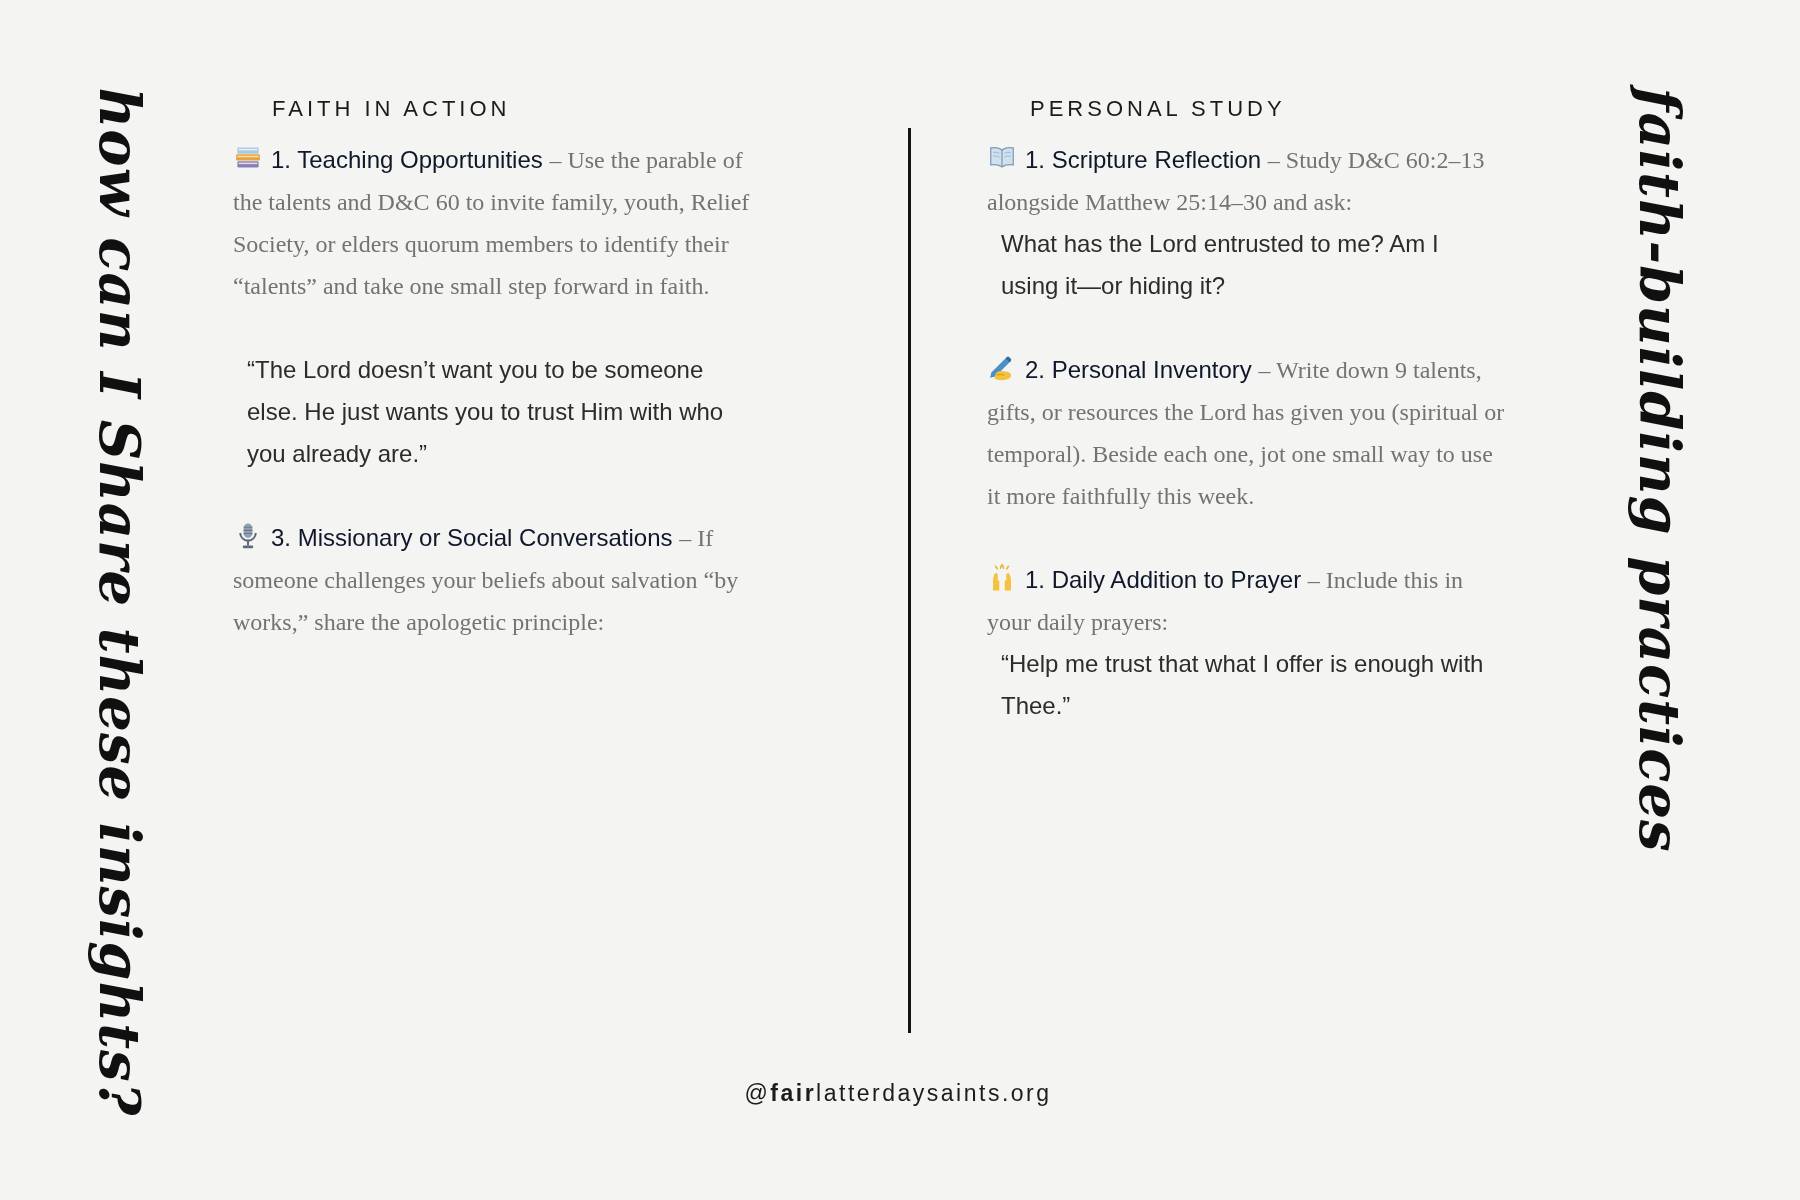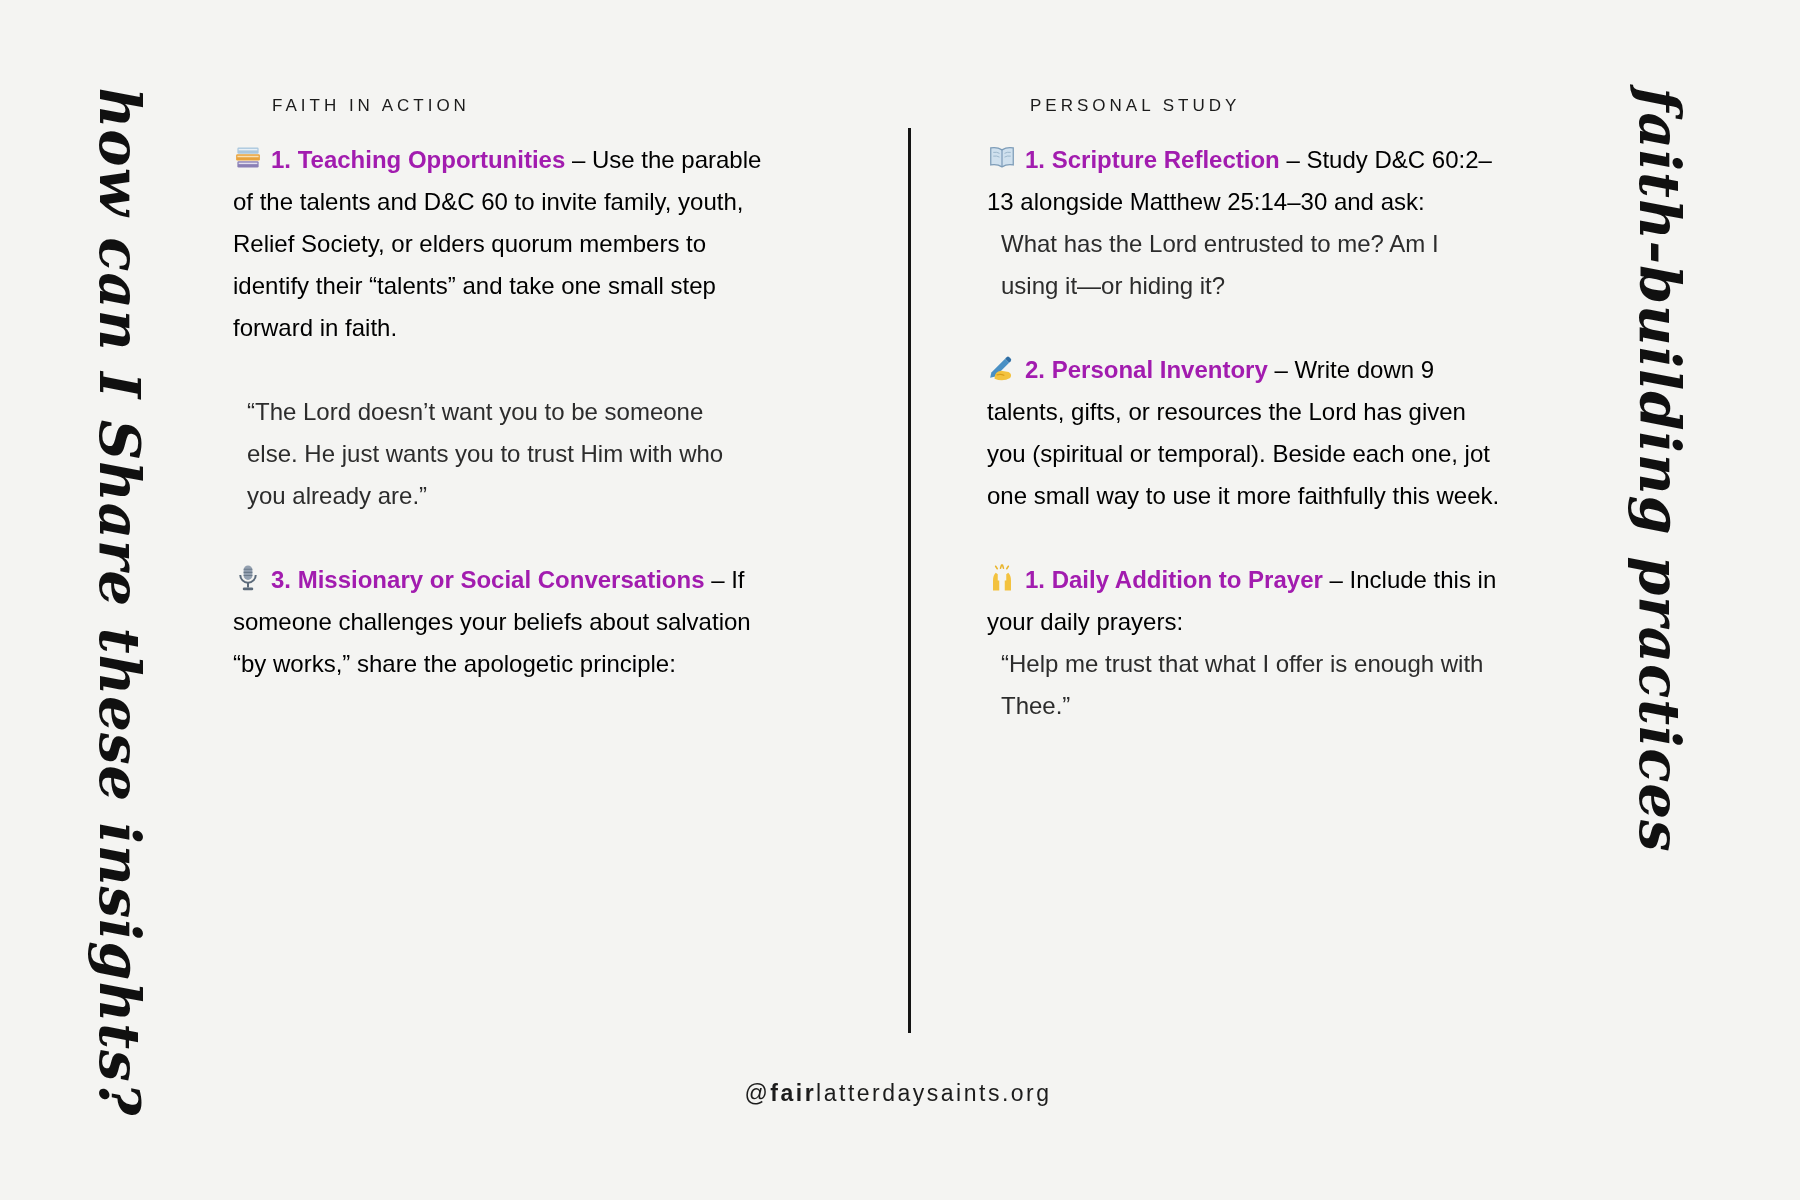--- a/index.html
+++ b/index.html
@@ -6,35 +6,35 @@
   body {
     width:1800px; height:1200px; position:relative; overflow:hidden;
     background:#f4f4f2;
     font-family:"Liberation Sans", sans-serif;
     color:#2c2c2c;
   }
 
   
   .col-header {
     position:absolute; top:96px;
-    font-size:17px; letter-spacing:4px;
+    font-size:22px; letter-spacing:4px;
     color:#1b1b1b; font-weight:500;
     white-space:nowrap;
   }
   #header-left  { left:272px; }
   #header-right { left:1030px; }
 
   
   .column { position:absolute; top:139px; font-size:24px; line-height:42px; }
   #col-left  { left:233px; width:535px; }
   #col-right { left:987px; width:518px; }
 
   .item { margin-bottom:42px; }
-  .item-title { font-weight:700; color:#a21caf; }
-  .item-lead  { color:#000000; }
+  .item-title { font-weight:400; color:#0f172a; }
+  .item-lead  { color:#737373;font-family:Liberation Serif, serif; }
   .item-quote { padding:0 14px; }
   .item-tail  { text-align:left; }
   .item-quote:empty, .item-tail:empty { display:none; }
 
   .icon {
     display:inline-block; width:30px; height:30px;
     vertical-align:-5px; margin-right:8px;
   }
   .icon svg { width:100%; height:100%; display:block; }
 

